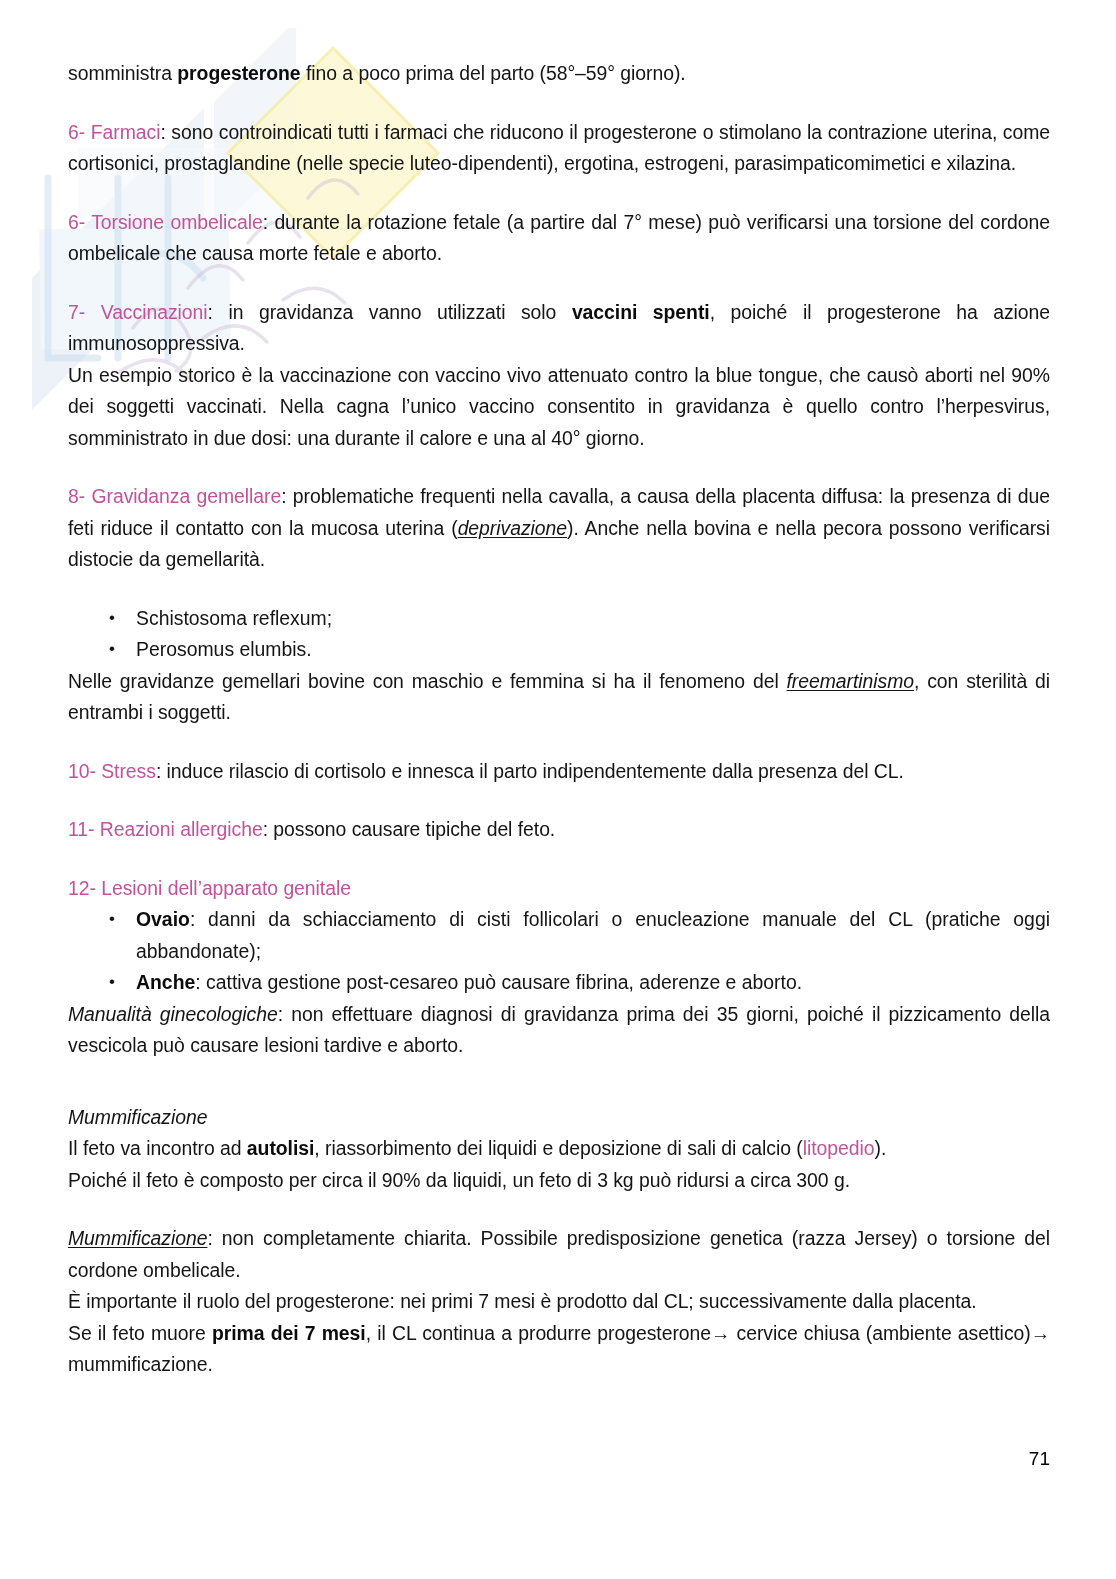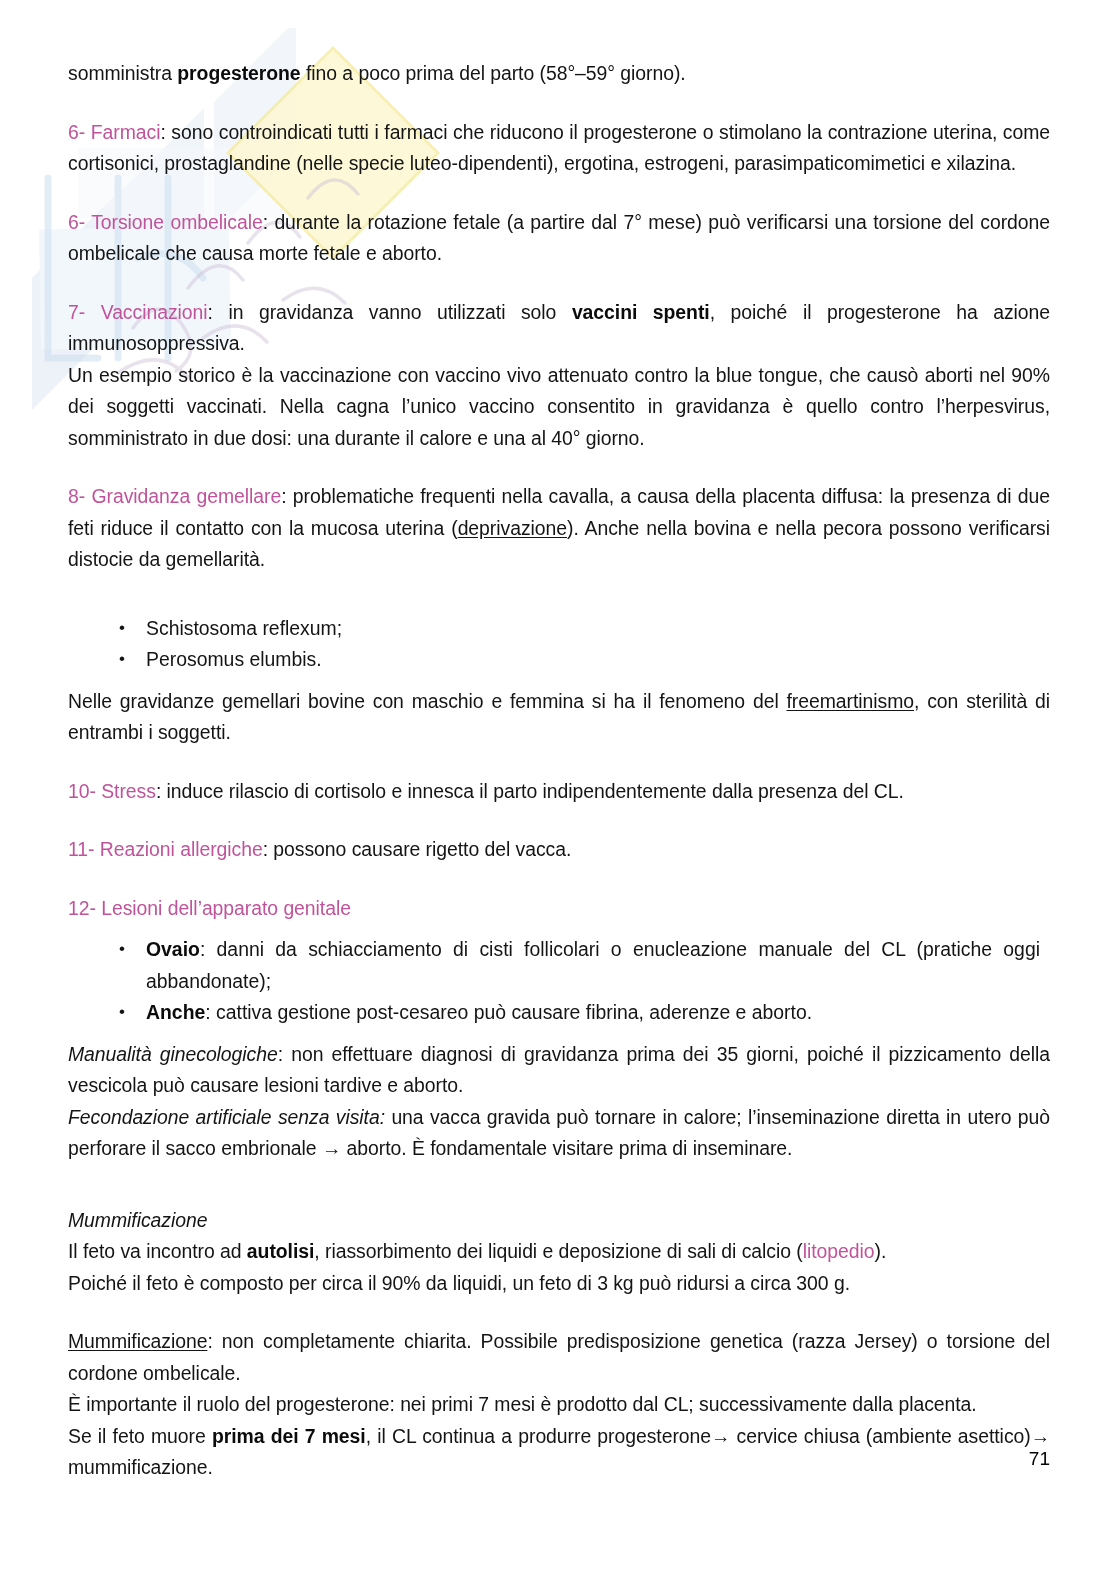--- a/index.html
+++ b/index.html
@@ -54,29 +54,29 @@
   p.nojust { text-align: left; }
 
   .gap-lg { height: 27px; }
   .gap-xl { height: 40px; }
 
   .hd {                 
     color: #c0539a;
   }
   b, .bold { font-weight: bold; color: #0b0b0b; }
   .it { font-style: italic; }
-  .u  { text-decoration: underline; text-underline-offset: 2px; }
+  .u  { text-decoration: underline; text-underline-offset: 2px; font-style: italic; }
   .pink { color: #c0539a; }
   .teal {
     color: #3f6d82;
     font-style: italic;
   }
 
   ul.bul {
-    margin: 10px;
+    margin: 0;
     padding: 0;
     list-style: none;
   }
   ul.bul li {
     position: relative;
     padding-left: 68px;
     font-size: 19.4px;
     line-height: 31.5px;
     text-align: justify;
     color: #141414;
@@ -161,31 +161,30 @@
       <li>Perosomus elumbis.</li>
     </ul>
     <p class="para"><span>Nelle gravidanze gemellari bovine con maschio e femmina si ha il fenomeno del </span><span class="u">freemartinismo</span><span>, con sterilità di entrambi i soggetti.</span></p>
 
     <div class="gap-lg"></div>
 
     <p class="para nojust"><span class="hd">10- Stress</span><span>: induce rilascio di cortisolo e innesca il parto indipendentemente dalla presenza del CL.</span></p>
 
     <div class="gap-lg"></div>
 
-    <p class="para nojust"><span class="hd">11- Reazioni allergiche</span><span>: possono causare rigetto del vacca.</span></p>
+    <p class="para nojust"><span class="hd">11- Reazioni allergiche</span><span>: possono causare tipiche del feto.</span></p>
 
     <div class="gap-lg"></div>
 
     <p class="para nojust"><span class="hd">12- Lesioni dell’apparato genitale</span></p>
     <ul class="bul">
       <li><b>Ovaio</b><span>: danni da schiacciamento di cisti follicolari o enucleazione manuale del CL (pratiche oggi abbandonate);</span></li>
       <li><b>Anche</b><span>: cattiva gestione post-cesareo può causare fibrina, aderenze e aborto.</span></li>
     </ul>
     <p class="para"><span class="it">Manualità ginecologiche</span><span>: non effettuare diagnosi di gravidanza prima dei 35 giorni, poiché il pizzicamento della vescicola può causare lesioni tardive e aborto.</span></p>
-    <p class="para"><span class="it">Fecondazione artificiale senza visita:</span><span> una vacca gravida può tornare in calore; l’inseminazione diretta in utero può perforare il sacco embrionale → aborto. È fondamentale visitare prima di inseminare.</span></p>
 
     <div class="gap-xl"></div>
 
     <p class="para nojust teal">Mummificazione</p>
     <p class="para"><span>Il feto va incontro ad </span><b>autolisi</b><span>, riassorbimento dei liquidi e deposizione di sali di calcio (</span><span class="pink">litopedio</span><span>).</span></p>
     <p class="para nojust">Poiché il feto è composto per circa il 90% da liquidi, un feto di 3 kg può ridursi a circa 300 g.</p>
 
     <div class="gap-lg"></div>
 
     <p class="para"><span class="u">Mummificazione</span><span>: non completamente chiarita. Possibile predisposizione genetica (razza Jersey) o torsione del cordone ombelicale.</span></p>

